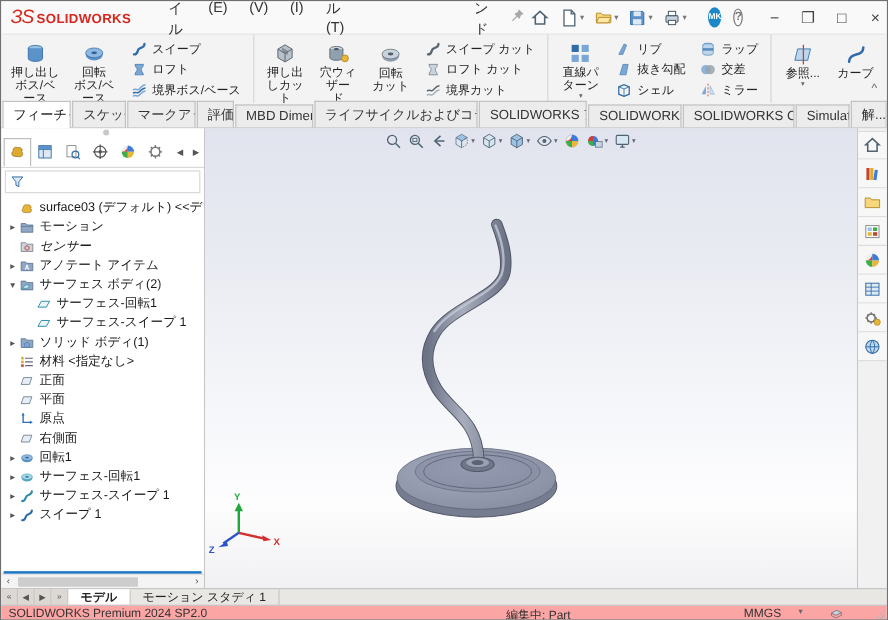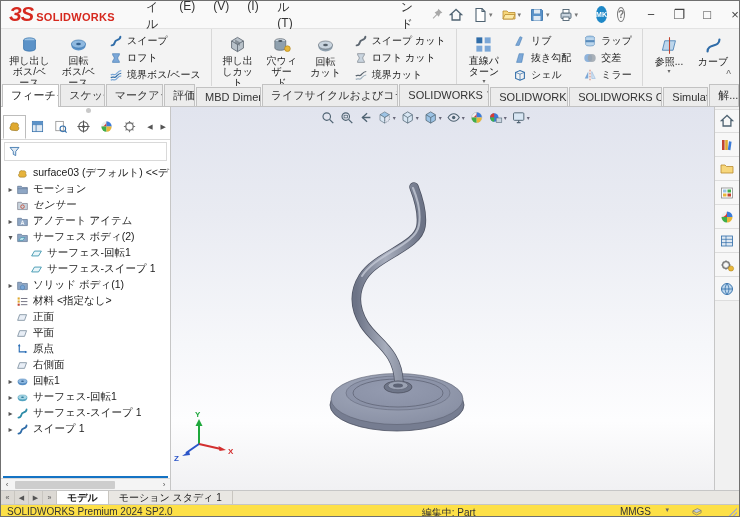--- a/index.html
+++ b/index.html
@@ -2,21 +2,21 @@
 <html><head>
 <meta charset="utf-8">
 <style>
   * { margin:0; padding:0; box-sizing:border-box; }
   html,body { width:740px; height:517px; font-family:"Liberation Sans","DejaVu Sans",sans-serif; background:#fff; }
   #app { position:relative; width:740px; height:517px; border:1px solid #707070; overflow:hidden; background:#f4f4f4; }
 
   
   #titlebar { position:absolute; left:0; top:0; width:100%; height:28px; background:#f9f9f9; display:flex; align-items:center; border-bottom:1px solid #e3e3e3; }
   #logo { display:flex; align-items:baseline; margin-left:8px; white-space:nowrap; }
-  #logo .l1 { font-style:italic; font-weight:bold; font-size:20px; color:#d6281e; letter-spacing:-1px; }
+  #logo .l1 { font-style:italic; font-weight:normal; font-size:16px; color:#d6281e; letter-spacing:-1px; }
   #logo .l2 { font-weight:bold; font-size:11px; color:#d6281e; margin-left:3px; letter-spacing:.3px; }
   #menubar { display:flex; margin-left:22px; }
   .menu-item { font-size:12px; color:#333; padding:4px 9px; cursor:default; }
   #pin { margin-left:2px; opacity:.7; }
   #quicktools { display:flex; align-items:center; margin-left:auto; }
   .qt { display:flex; align-items:center; padding:2px 4px; }
   .qt .caret { font-size:7px; color:#777; margin-left:1px; }
   #avatar { width:17px; height:17px; border-radius:50%; background:#1e88c7; color:#fff; font-size:7px; font-weight:bold; display:flex; align-items:center; justify-content:center; margin:0 10px 0 14px; }
   #help-btn { width:15px; height:15px; border-radius:50%; border:1.4px solid #777; color:#777; font-size:10px; font-weight:bold; display:flex; align-items:center; justify-content:center; margin-right:12px; }
   .winctl { width:28px; height:22px; display:flex; align-items:center; justify-content:center; font-size:13px; color:#444; }
@@ -74,21 +74,21 @@
   .tp { height:24px; display:flex; align-items:center; justify-content:center; border-bottom:1px solid #ddd; background:#f7f7f7; }
   .tp:first-child { border-top:1px solid #ddd; margin-top:2px; }
 
   
   #modeltabs { position:absolute; left:0; top:489px; width:100%; height:14px; background:#e9e7e3; border-top:1px solid #c6c6c6; display:flex; align-items:stretch; font-size:10px; }
   .mnav { width:14px; display:flex; align-items:center; justify-content:center; font-size:7px; color:#555; background:#dcd9d4; border-right:1px solid #c9c6c0; }
   .mtab { padding:0 10px; display:flex; align-items:center; border-right:1px solid #c9c6c0; color:#222; white-space:nowrap; }
   .mtab.active { background:#fff; font-weight:bold; }
 
   
-  #statusbar { position:absolute; left:0; top:503px; width:100%; height:14px; background:#fde047; border-top:1px solid #c6c6c6; font-size:10px; color:#333; }
+  #statusbar { position:absolute; left:0; top:503px; width:100%; height:14px; background:#fca5a5; border-top:1px solid #c6c6c6; font-size:10px; color:#333; }
   #sb-left { position:absolute; left:6px; top:1px; }
   #sb-center { position:absolute; left:57%; top:1px; }
   #sb-units { position:absolute; right:88px; top:1px; }
   #sb-units-caret { position:absolute; right:70px; top:1px; font-size:7px; color:#666; }
   #sb-icon { position:absolute; right:36px; top:1px; }
   #sb-grip { position:absolute; right:2px; bottom:2px; width:8px; height:8px;
     background:linear-gradient(135deg,transparent 50%,#b5b5b5 50%,#b5b5b5 60%,transparent 60%,transparent 75%,#b5b5b5 75%,#b5b5b5 85%,transparent 85%); }
 </style>
 </head>
 <body>

